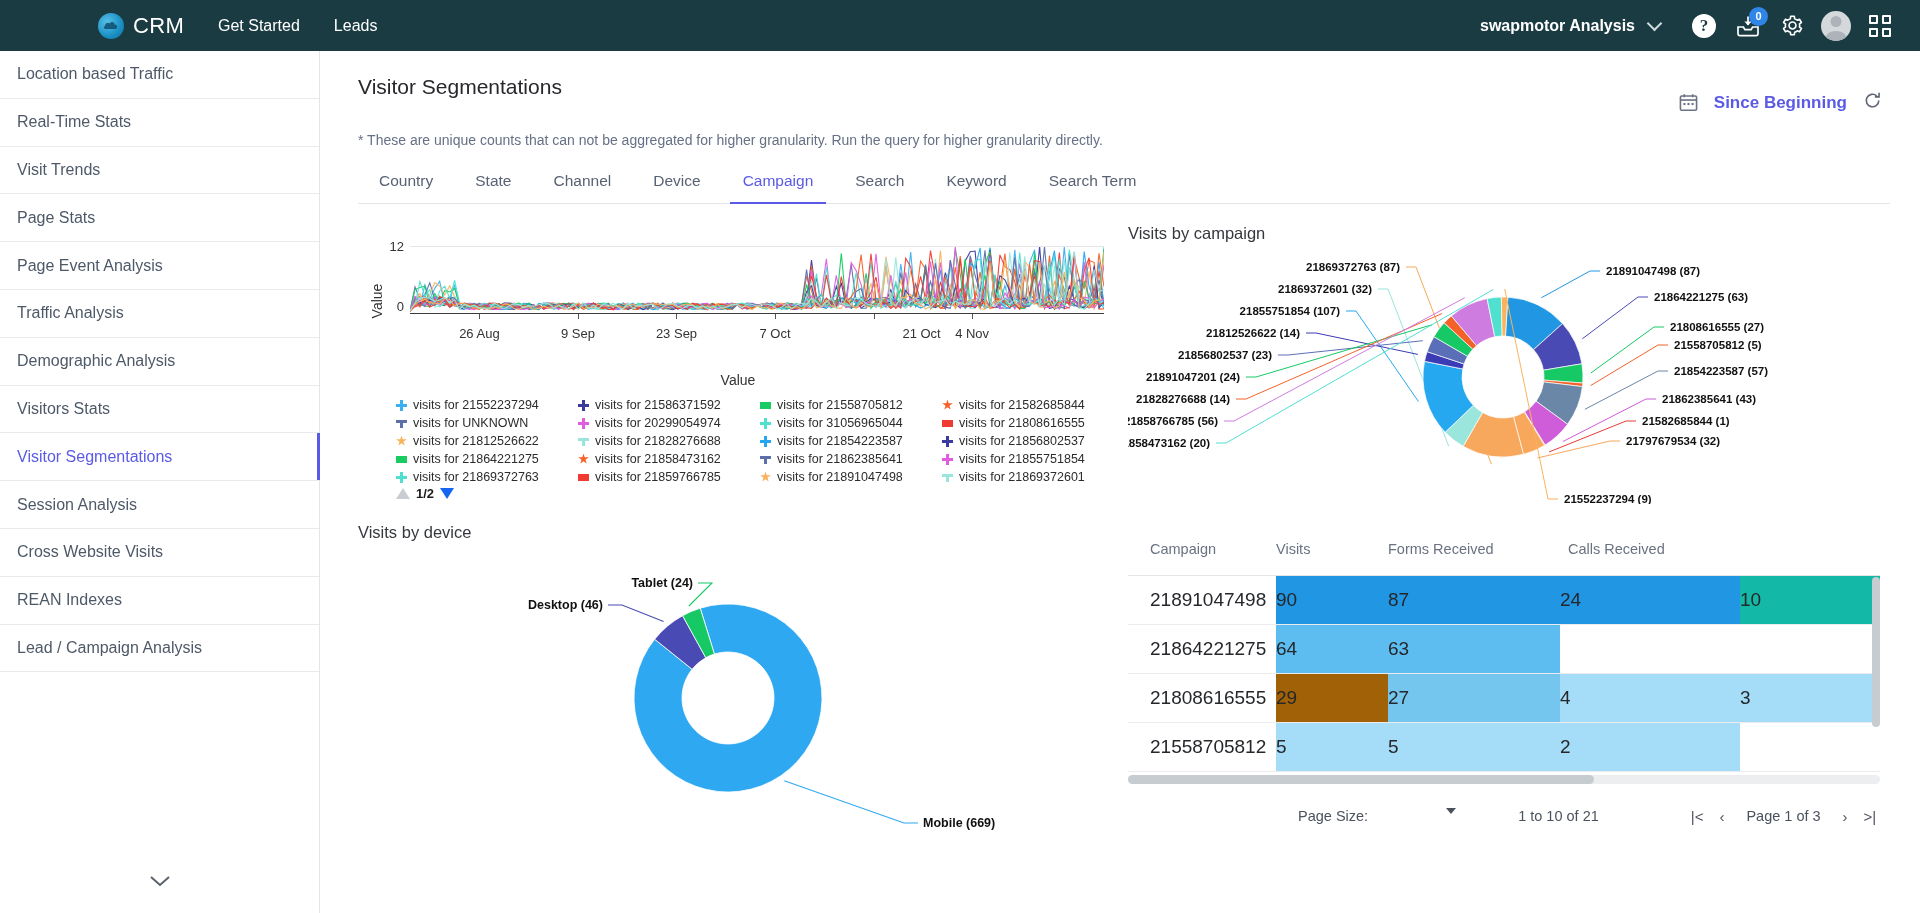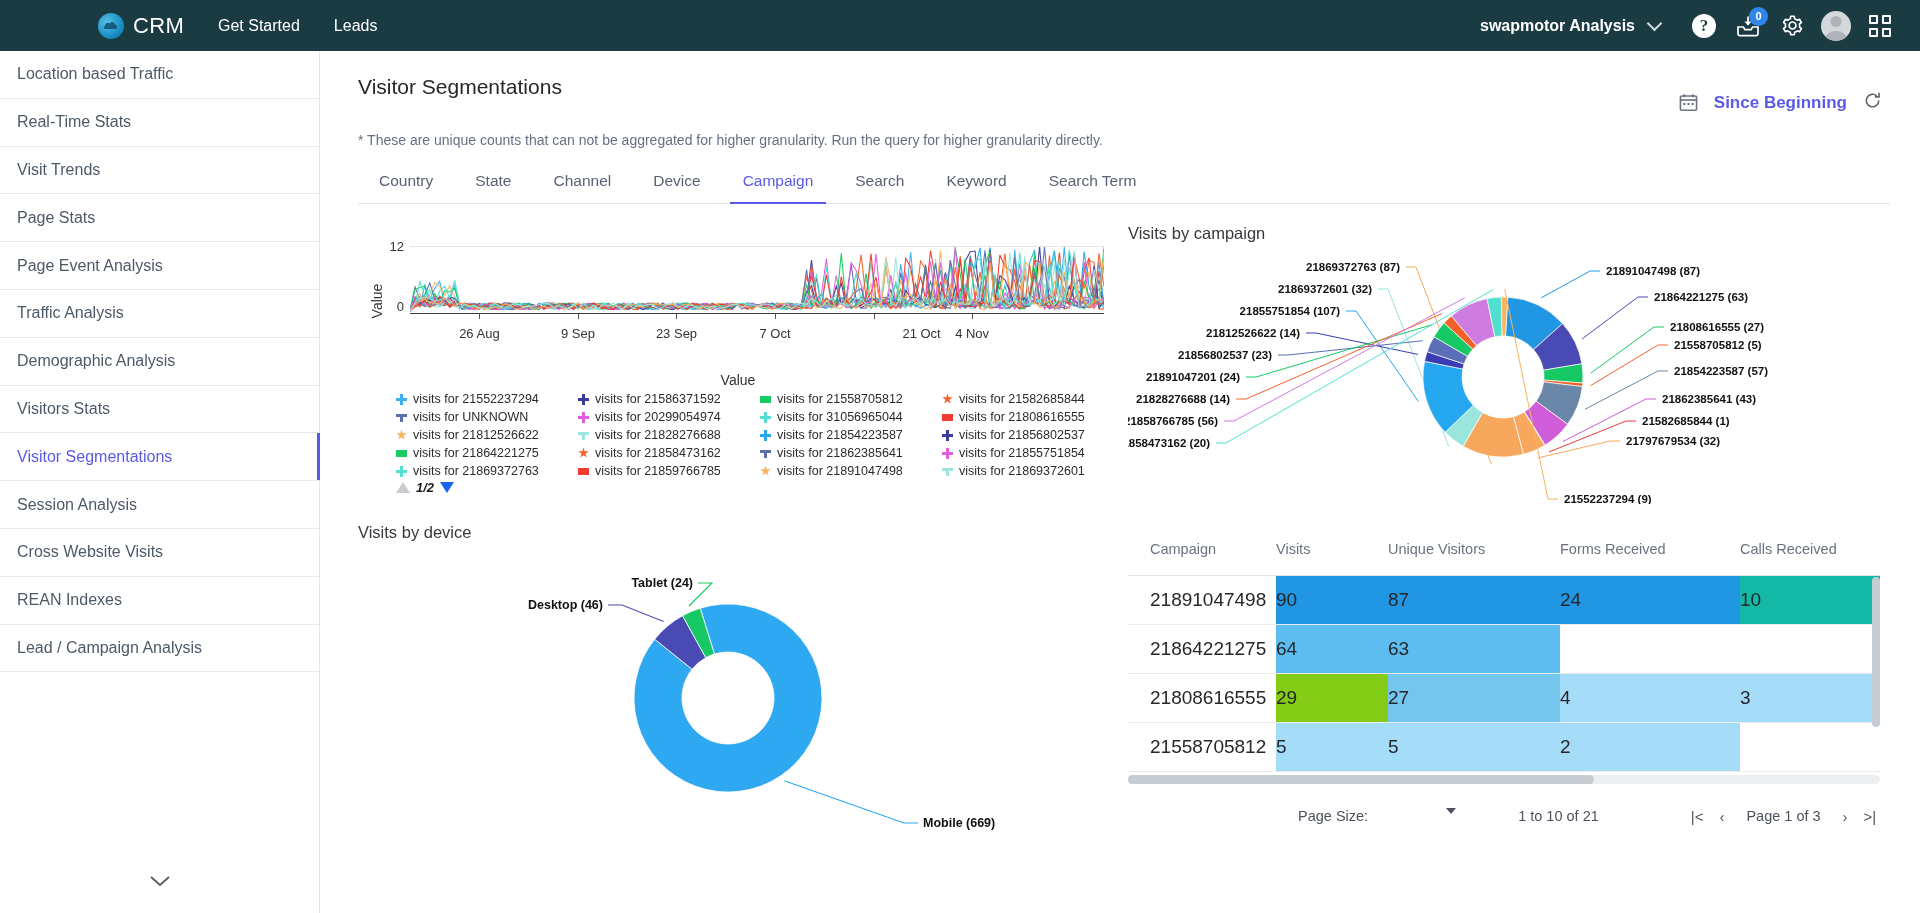--- a/index.html
+++ b/index.html
@@ -141,21 +141,21 @@
     position: absolute; left: 52px; right: 14px; top: 10px; height: 68px;
     border-bottom: 1.5px solid #3b3b3b;
   }
   .gridline { position: absolute; left: 0; right: 0; top: 0; height: 1px; background: #e6e6e6; }
   .xaxis { position: absolute; left: 52px; right: 14px; top: 82px; height: 30px; }
   .xtick { position: absolute; font-size: 13px; color: #333; transform: translateX(-50%); top: 8px; }
   .xtickmark { position: absolute; top: -4px; width: 1px; height: 5px; background: #555; }
   .xlabel { text-align: center; font-size: 14px; color: #333; margin-top: 6px; }
 
   .legend {
-    margin-top: 4px; display: grid; grid-template-columns: repeat(4, 1fr);
+    margin-top: 10px; display: grid; grid-template-columns: repeat(4, 1fr);
     row-gap: 4px; column-gap: 6px; padding-left: 38px;
     max-height: 86px; overflow: hidden;
   }
   .leg { display: flex; align-items: center; font-size: 12.5px; color: #2c2c2c; }
   .leg .mk { width: 11px; height: 11px; margin-right: 6px; flex: 0 0 11px; position: relative; }
   .leg .mk::before, .leg .mk::after {
     content: ""; position: absolute; background: currentColor;
   }
   .leg .mk.plus::before { left: 4px; top: 0; width: 3px; height: 11px; }
   .leg .mk.plus::after  { top: 4px; left: 0; height: 3px; width: 11px; }
@@ -163,21 +163,21 @@
   .leg .mk.sq::after { display:none; }
   .leg .mk.star::before {
     left: 0; top: 0; width: 11px; height: 11px; background: currentColor;
     clip-path: polygon(50% 0%, 61% 35%, 98% 35%, 68% 57%, 79% 91%, 50% 70%, 21% 91%, 32% 57%, 2% 35%, 39% 35%);
   }
   .leg .mk.star::after { display: none; }
   .leg .mk.dash::before { left: 0; top: 2px; width: 11px; height: 3px; }
   .leg .mk.dash::after { left: 4px; top: 2px; width: 3px; height: 8px; }
   .pager-mini {
     display: flex; align-items: center; gap: 6px; font-size: 13px;
-    color: #1b1b1b; padding-left: 38px; margin-top: 2px; font-weight: bold; font-style: italic;
+    color: #1b1b1b; padding-left: 38px; margin-top: 2px; font-weight: bold;
   }
   .tri { width: 0; height: 0; cursor: pointer; }
   .tri.up { border-left: 7px solid transparent; border-right: 7px solid transparent; border-bottom: 11px solid #c9cdd2; }
   .tri.down { border-left: 7px solid transparent; border-right: 7px solid transparent; border-top: 11px solid #1565f0; }
 
   
   .donut-wrap { position: relative; height: 260px; }
 
   
   .lower-row { display: flex; margin-top: 14px; }
@@ -582,42 +582,41 @@
               <path d="M330.9 58.0 L354 35 L340 35" fill="none" stroke="#17c964" stroke-width="1.1"></path>
               <text x="335" y="39" text-anchor="end" font-size="12.5" font-weight="bold" font-family="&quot;Liberation Sans&quot;, sans-serif" fill="#111">Tablet (24)</text>
             </svg>
         </div>
 
         <div class="table-col">
           <div class="tbl">
             <div class="tbl-head" id="tblhead">
                 <div class="c0">Campaign</div>
                 <div class="c1">Visits</div>
-                <div class="c2">Unique Visitors</div>
                 <div class="c3">Forms Received</div>
                 <div class="c4">Calls Received</div>
               </div>
             <div id="tblbody">
                 <div class="tbl-row">
                   <div class="cell c0">21891047498</div>
                   <div class="cell c1" style="background: rgb(33, 150, 227);">90</div>
                   <div class="cell c2" style="background: rgb(33, 150, 227);">87</div>
                   <div class="cell c3" style="background: rgb(33, 150, 227);">24</div>
                   <div class="cell c4" style="background: #14b8a6;">10</div>
                 </div>
                 <div class="tbl-row">
                   <div class="cell c0">21864221275</div>
                   <div class="cell c1" style="background: rgb(93, 189, 240);">64</div>
                   <div class="cell c2" style="background: rgb(93, 189, 240);">63</div>
                   <div class="cell c3"></div>
                   <div class="cell c4"></div>
                 </div>
                 <div class="tbl-row">
                   <div class="cell c0">21808616555</div>
-                  <div class="cell c1" style="background: #84cc16;">29</div>
+                  <div class="cell c1" style="background: #a16207;">29</div>
                   <div class="cell c2" style="background: rgb(116, 198, 239);">27</div>
                   <div class="cell c3" style="background: rgb(165, 220, 247);">4</div>
                   <div class="cell c4" style="background: rgb(165, 220, 247);">3</div>
                 </div>
                 <div class="tbl-row">
                   <div class="cell c0">21558705812</div>
                   <div class="cell c1" style="background: rgb(165, 220, 247);">5</div>
                   <div class="cell c2" style="background: rgb(165, 220, 247);">5</div>
                   <div class="cell c3" style="background: rgb(165, 220, 247);">2</div>
                   <div class="cell c4"></div>

